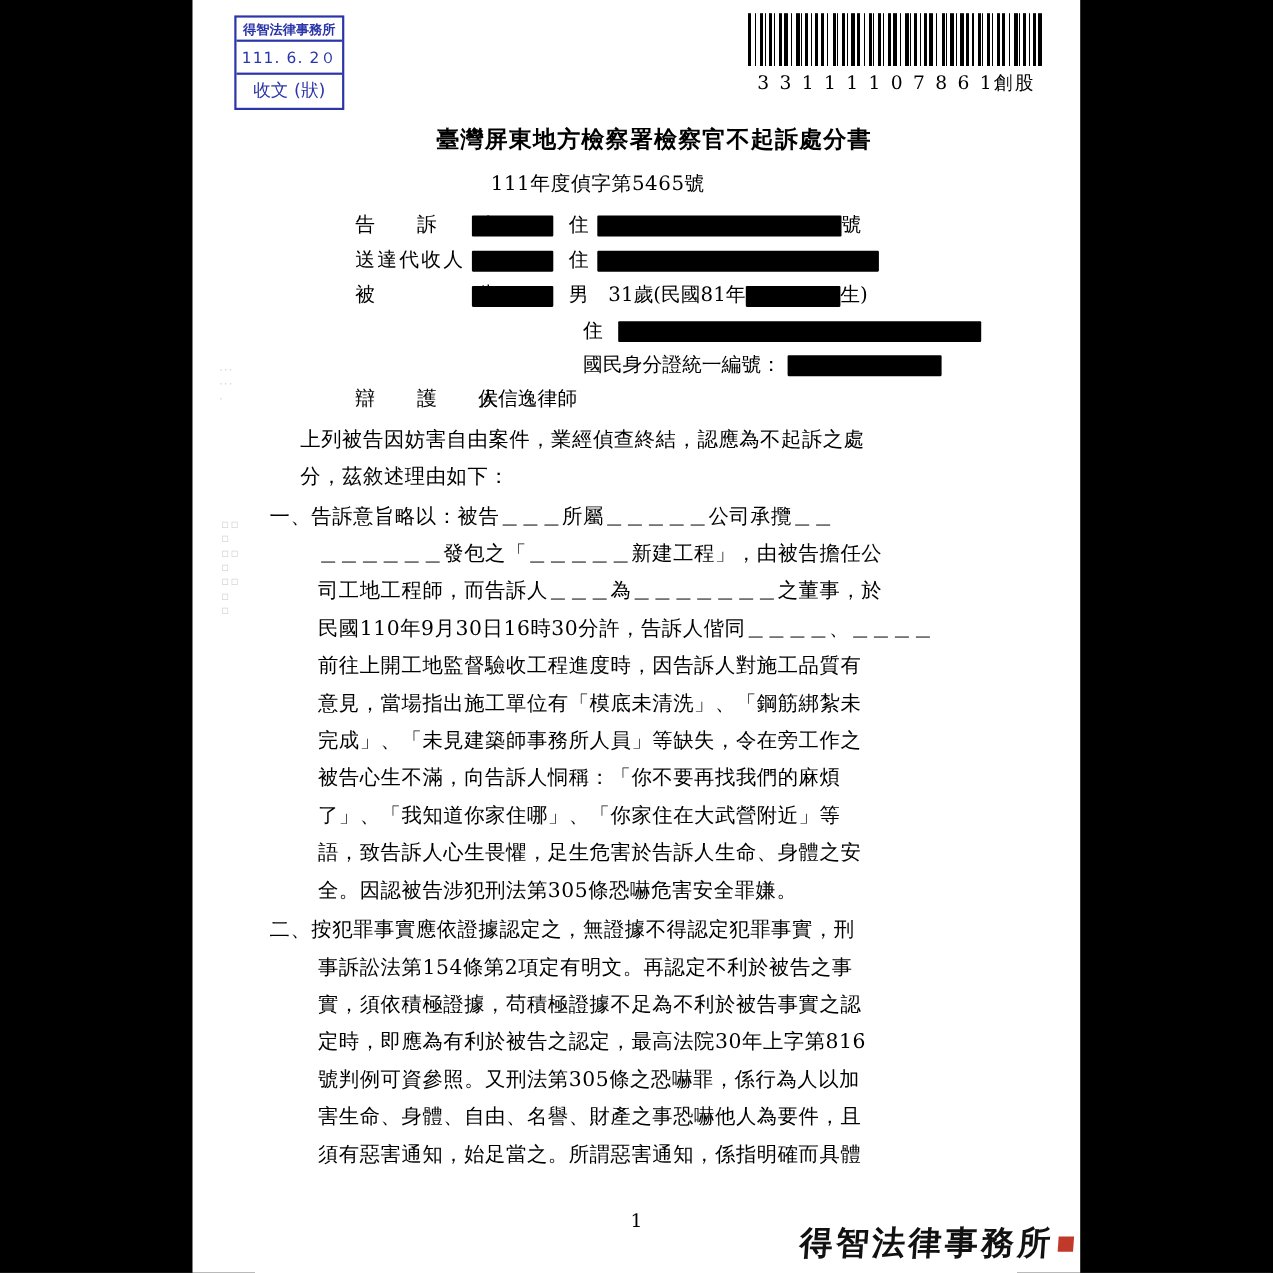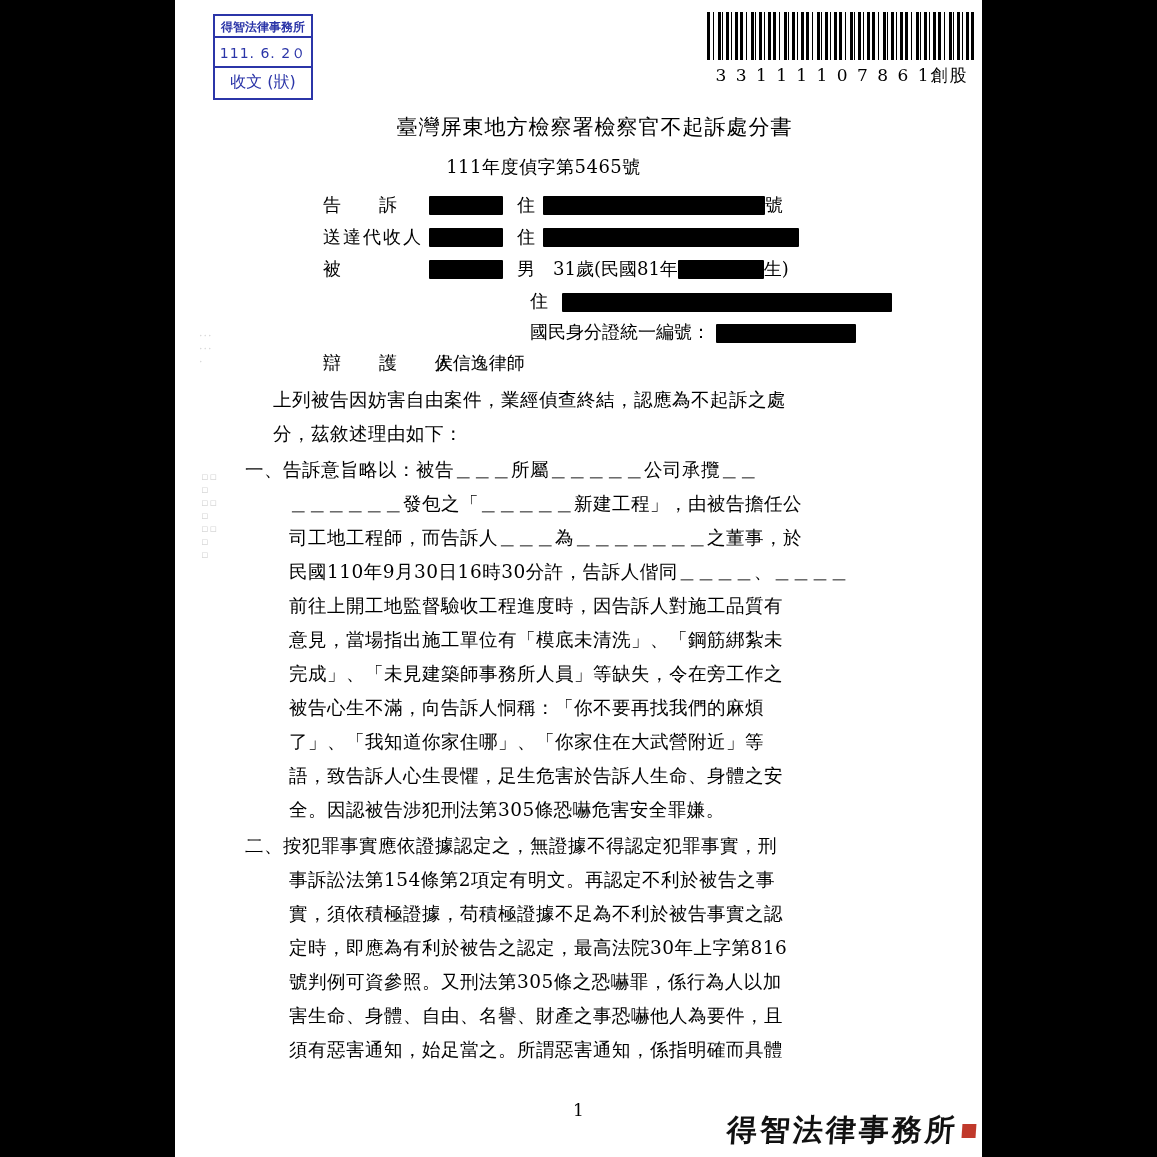--- a/index.html
+++ b/index.html
@@ -67,21 +67,21 @@
   #stamp .s3 {
     font-size: 16px;
     height: 46px;
     line-height: 28px;
     letter-spacing: 0px;
   }
 
   
   #barcode-wrap {
     position: absolute;
-    right: 5px;
+    right: 32px;
     top: 12px;
     width: 270px;
     text-align: center;
   }
   #barcode {
     height: 48px;
     width: 100%;
     background-image:
       repeating-linear-gradient(to right,
         #000 0px, #000 3px, #fff 3px, #fff 6px,
@@ -103,21 +103,21 @@
   
   #doc {
     position: absolute;
     left: 0;
     top: 105px;
     width: 807px;
   }
   #doc-title {
     text-align: center;
     font-size: 21px;
-    font-weight: normal;
+    font-weight: bold;
     letter-spacing: 1px;
     margin: 8px 0 0 0;
     padding-left: 32px;
   }
   #case-no {
     text-align: center;
     padding-right: 70px;
     font-size: 18px;
     margin-top: 14px;
     letter-spacing: 0.5px;

